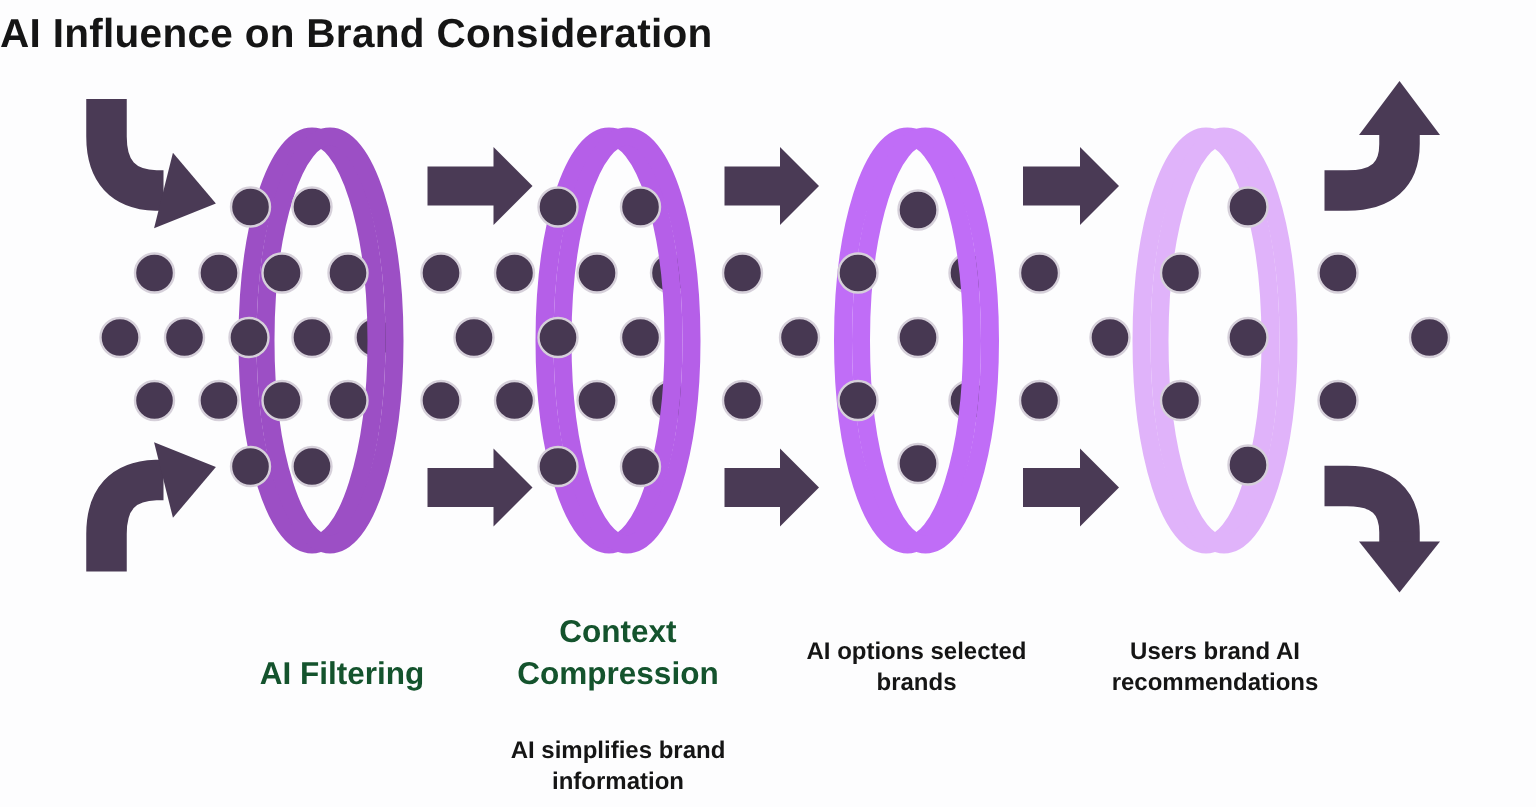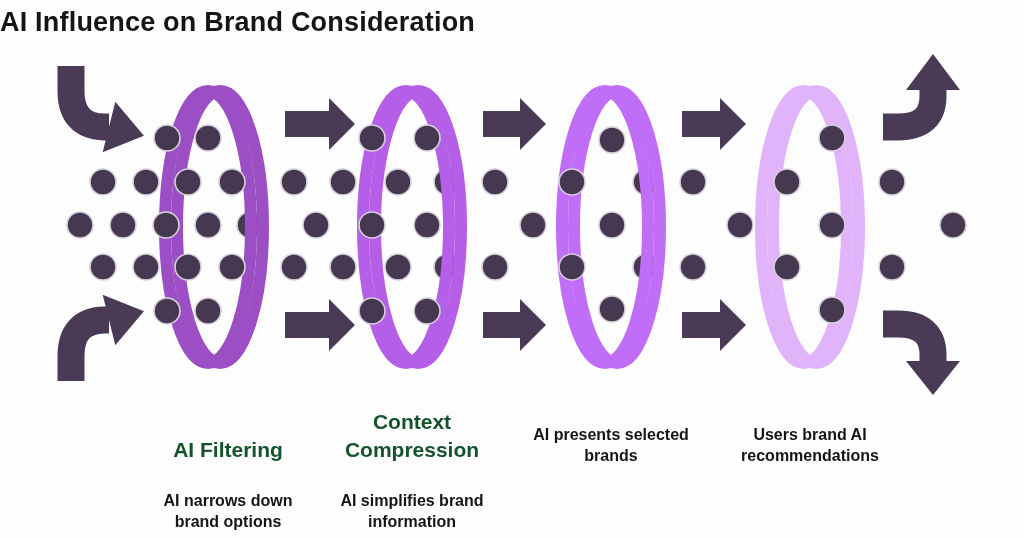--- a/index.html
+++ b/index.html
@@ -102,29 +102,27 @@
     <path d="M 883 127 L 898 127 Q 933 127 933 96 L 933 89" fill="none" stroke="#4a3a55" stroke-width="27"></path>
     <polygon points="-27,0 27,0 0,-36" transform="translate(933 90)" fill="#4a3a55"></polygon>
     <path d="M 883 324 L 898 324 Q 933 324 933 355 L 933 362" fill="none" stroke="#4a3a55" stroke-width="27"></path>
     <polygon points="-27,0 27,0 0,34" transform="translate(933 361)" fill="#4a3a55"></polygon>
   </svg>
 
 <div class="title">AI Influence on Brand Consideration</div>
 
 <div class="stage-col col1">
   <div class="stage-name">AI Filtering</div>
-  <div class="stage-desc">AI narrows down
-brand options</div>
 </div>
 <div class="stage-col col2">
   <div class="stage-name">Context
 Compression</div>
   <div class="stage-desc">AI simplifies brand
 information</div>
 </div>
 <div class="stage-col col3">
-  <div class="stage-desc">AI presents selected
+  <div class="stage-desc">AI options selected
 brands</div>
 </div>
 <div class="stage-col col4">
   <div class="stage-desc">Users brand AI
 recommendations</div>
 </div>
 
 </body></html>

